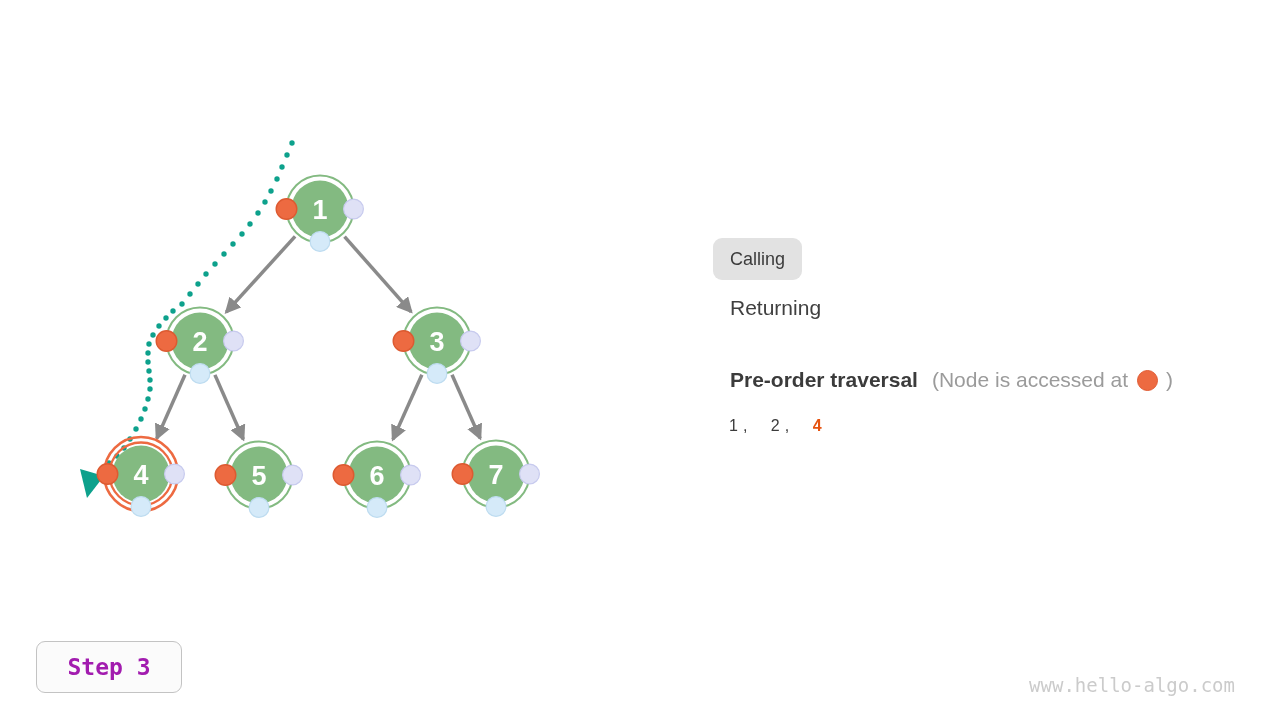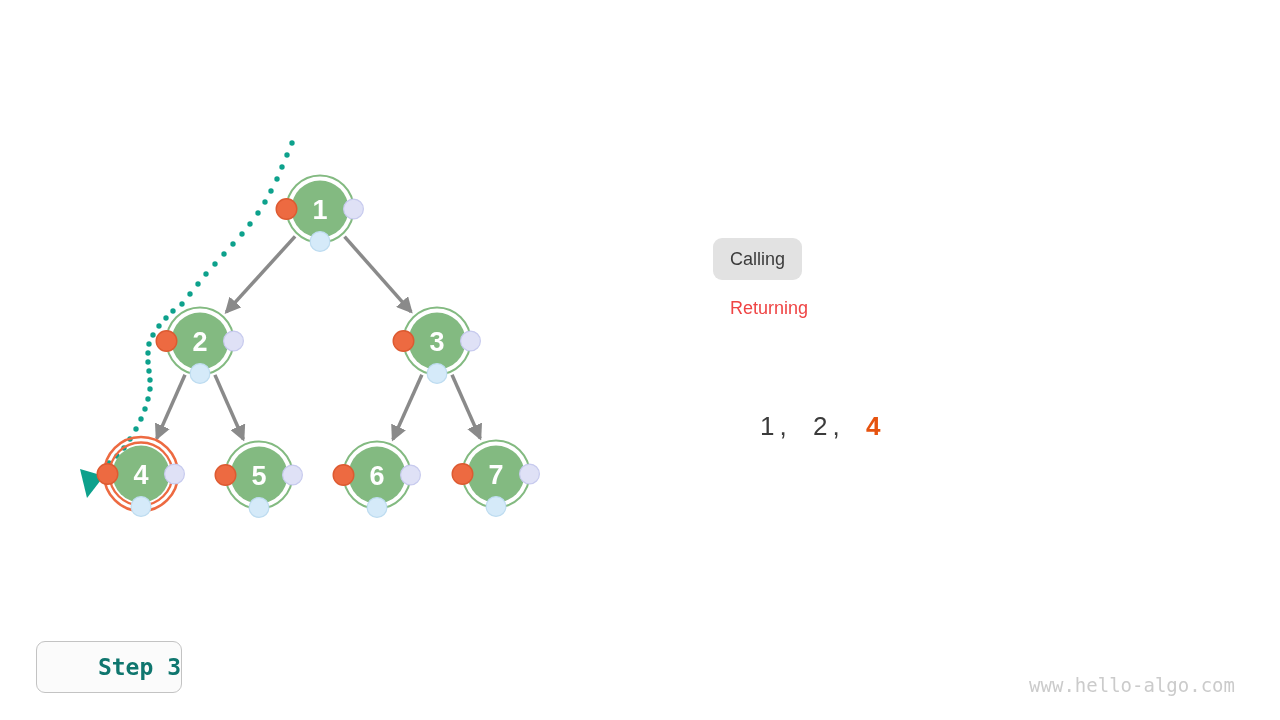--- a/index.html
+++ b/index.html
@@ -12,45 +12,45 @@
     font-family:"Liberation Sans",sans-serif;font-weight:bold;font-size:27px;fill:#ffffff;
   }
   
   .chip{
     position:absolute;left:713px;top:238px;
     background:#e2e2e2;border-radius:9px;padding:7px 17px;
     font-size:18px;color:#3b3b3b;line-height:28px;
   }
   .returning{
     position:absolute;left:730px;top:294px;
-    font-size:18px;color:#ef4444;line-height:28px;
+    font-size:21px;color:#404040;line-height:28px;
   }
   .trav-row{
     position:absolute;left:730px;top:366px;white-space:nowrap;
     font-size:21px;line-height:28px;display:flex;align-items:center;
   }
   .trav-title{font-weight:bold;color:#3b3b3b;margin-right:14px;}
   .trav-note{color:#9b9b9b;}
   .note-dot{
     display:inline-block;width:19px;height:19px;border-radius:50%;
     background:#ed6a41;border:1px solid #e05a32;margin:0 8px 0 9px;
   }
   .seq{
-    position:absolute;left:760px;top:413px;
-    font-size:26px;color:#3b3b3b;line-height:26px;white-space:nowrap;
+    position:absolute;left:729px;top:413px;
+    font-size:16px;color:#3b3b3b;line-height:26px;white-space:nowrap;
   }
   .seq .comma{margin-left:5px;margin-right:19px;}
   .seq .hl{color:#e6530f;font-weight:bold;}
   
   .step-box{
     position:absolute;left:36px;top:641px;width:144px;height:50px;
     background:#fbfbfb;border:1.5px solid #c3c3c3;border-radius:9px;
-    display:flex;align-items:center;justify-content:flex-end;
+    display:flex;align-items:center;justify-content:center;
     font-family:"DejaVu Sans Mono",monospace;font-weight:bold;
-    font-size:23px;color:#0f766e;
+    font-size:23px;color:#a21caf;
   }
   .watermark{
     position:absolute;right:45px;bottom:24px;
     font-family:"DejaVu Sans Mono",monospace;font-size:19px;color:#cbcbcb;
   }
 </style>
 </head>
 <body>
 
 <div id="stage">
@@ -164,20 +164,26 @@
     </svg>
 
   <div class="chip">
     <span>Calling</span>
   </div>
 
   <div class="returning">
     <span>Returning</span>
   </div>
 
+  <div class="trav-row">
+    <span class="trav-title">Pre-order traversal</span>
+    <span class="trav-note">(Node is accessed at</span>
+    <span class="note-dot"></span>
+    <span class="trav-note">)</span>
+  </div>
 
   <div class="seq">
     <span>1</span><span class="comma">,</span>
     <span>2</span><span class="comma">,</span>
     <span class="hl">4</span>
   </div>
 
   <div class="step-box">
     <span>Step 3</span>
   </div>

